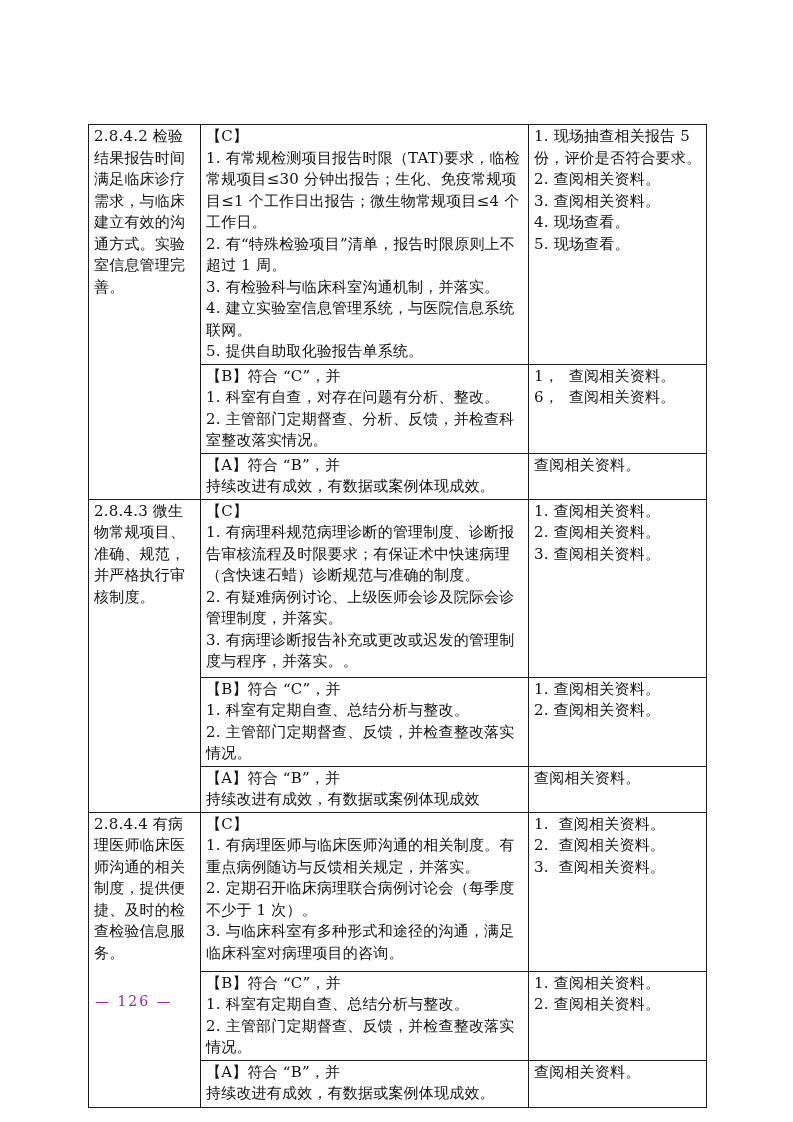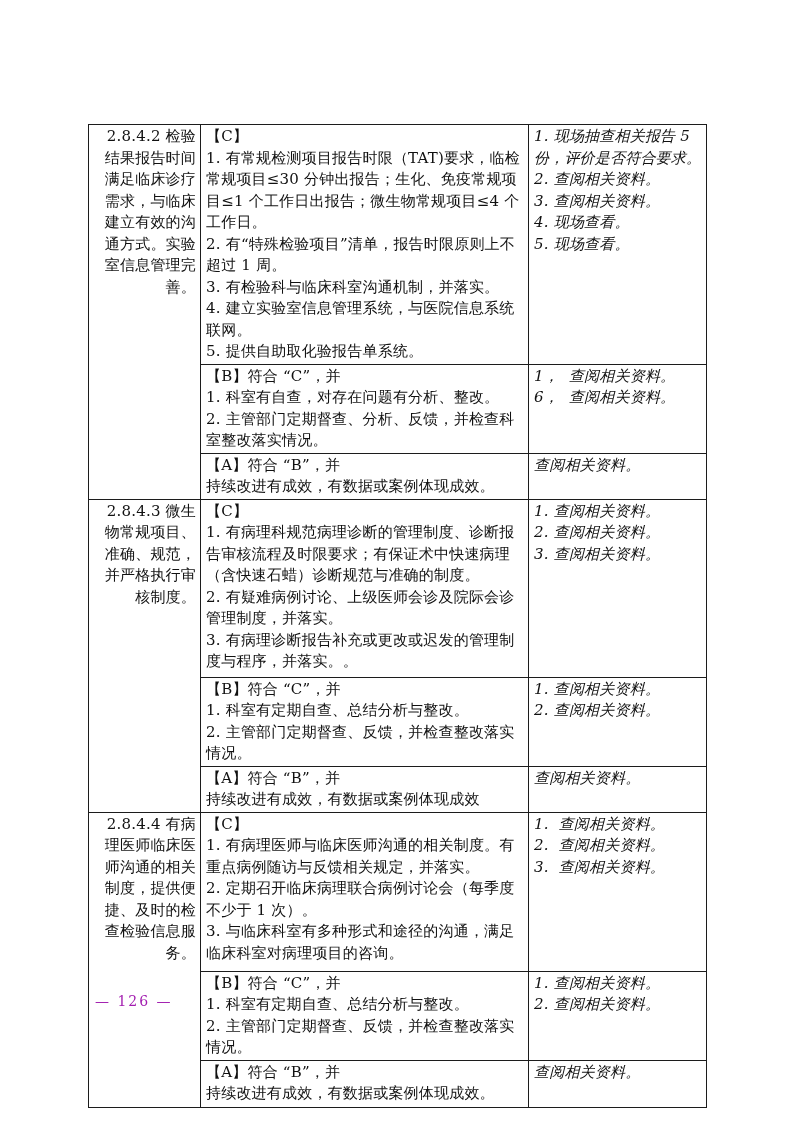--- a/index.html
+++ b/index.html
@@ -26,23 +26,23 @@
     padding:1px 4px 1px 5px;
     font-size:15px;
     line-height:21.5px;
     white-space:pre-wrap;
     word-break:break-all;
     letter-spacing:0.2px;
   }
   col.c-std{width:112px;}
   col.c-content{width:328px;}
   col.c-method{width:178px;}
-  td.std-cell{padding:3px 2px 2px 3px;text-align:right;}
+  td.std-cell{padding:3px 2px 2px 3px;}
   td.content-cell{padding-top:3px;}
-  td.method-cell{padding-top:3px;font-style:italic;}
+  td.method-cell{padding-top:3px;}
   td.indent-a{padding-left:36px;}
   tr.h-r0c{height:182px;}
   tr.h-r0b{height:84px;}
   tr.h-r0a{height:44px;}
   tr.h-r1c{height:178px;}
   tr.h-r1b{height:66px;}
   tr.h-r1a{height:42px;}
   tr.h-r2c{height:159px;}
   tr.h-r2b{height:68px;}
   tr.h-r2a{height:47px;}

